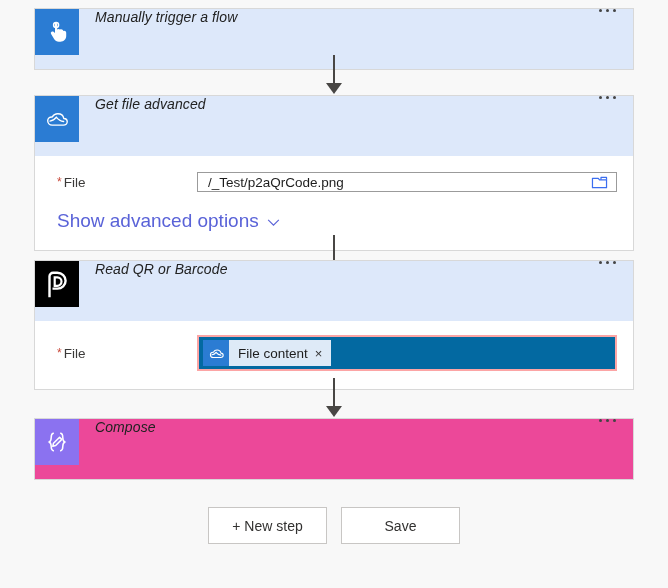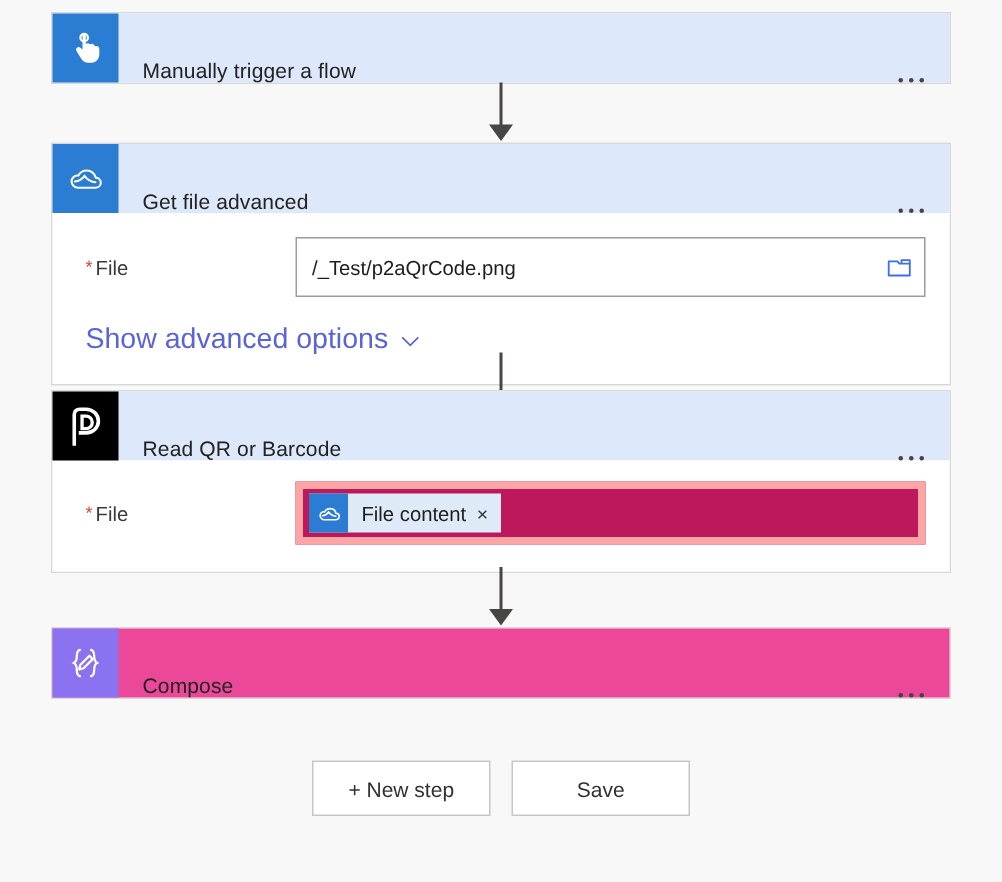--- a/index.html
+++ b/index.html
@@ -26,23 +26,24 @@
   .card {
     position: absolute;
     left: 34px;
     width: 600px;
     box-sizing: border-box;
     border: 1px solid #d8d8d8;
     background: #ffffff;
   }
   .card-header {
     display: flex;
-    align-items: flex-end;
-    height: 46px;
+    align-items: flex-start;
+    height: 60px;
     background: #dde8fa;
+    font-style: italic;
   }
   .card.compose .card-header {
     background: #ec4899;
   }
   .icon-tile {
     width: 44px;
     min-width: 44px;
     height: 46px;
     display: flex;
     align-items: center;
@@ -95,21 +96,21 @@
     box-sizing: border-box;
   }
   .req-star {
     color: #c94a3b;
     margin-right: 2px;
     font-size: 12px;
     vertical-align: top;
   }
   .text-input {
     flex: 1;
-    height: 40px;
+    height: 20px;
     border: 1px solid #9b9b9b;
     background: #ffffff;
     display: flex;
     align-items: center;
     padding: 0 4px 0 10px;
     box-sizing: border-box;
   }
   .text-input .value {
     flex: 1;
     font-size: 13.5px;
@@ -121,22 +122,22 @@
     display: flex;
     align-items: center;
     justify-content: center;
     cursor: pointer;
   }
 
   
   .token-input {
     flex: 1;
     min-height: 34px;
-    border: 5px solid #fca5a5;
-    background: #be185d;
+    border: 2px solid #fca5a5;
+    background: #0369a1;
     display: flex;
     align-items: center;
     padding: 3px 4px;
     box-sizing: border-box;
   }
   .token {
     display: flex;
     align-items: center;
     background: #deeaf7;
     height: 26px;

